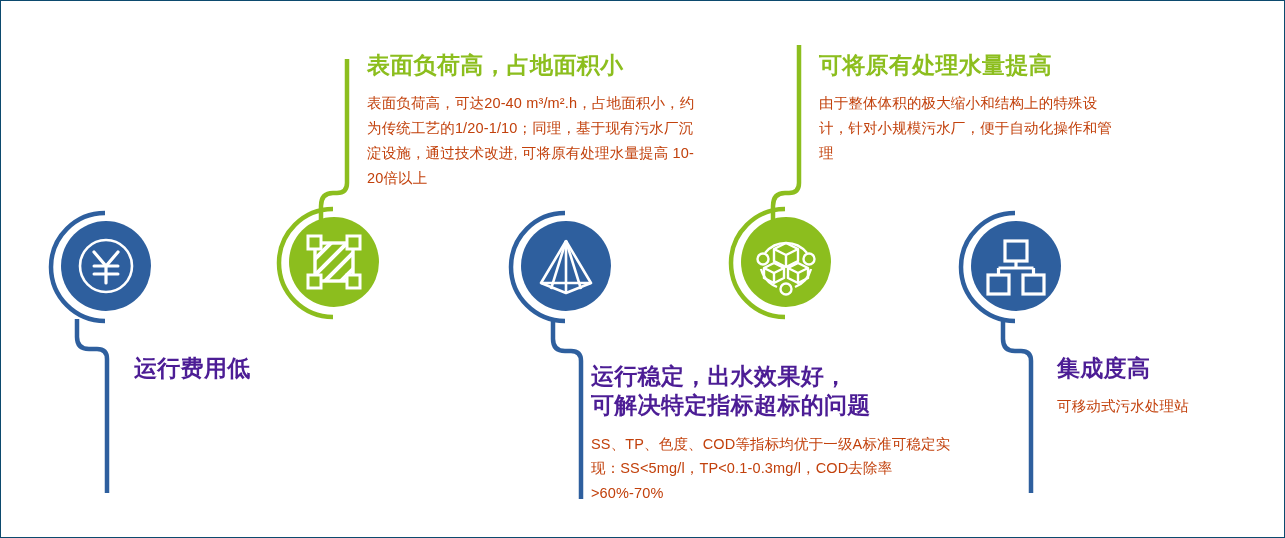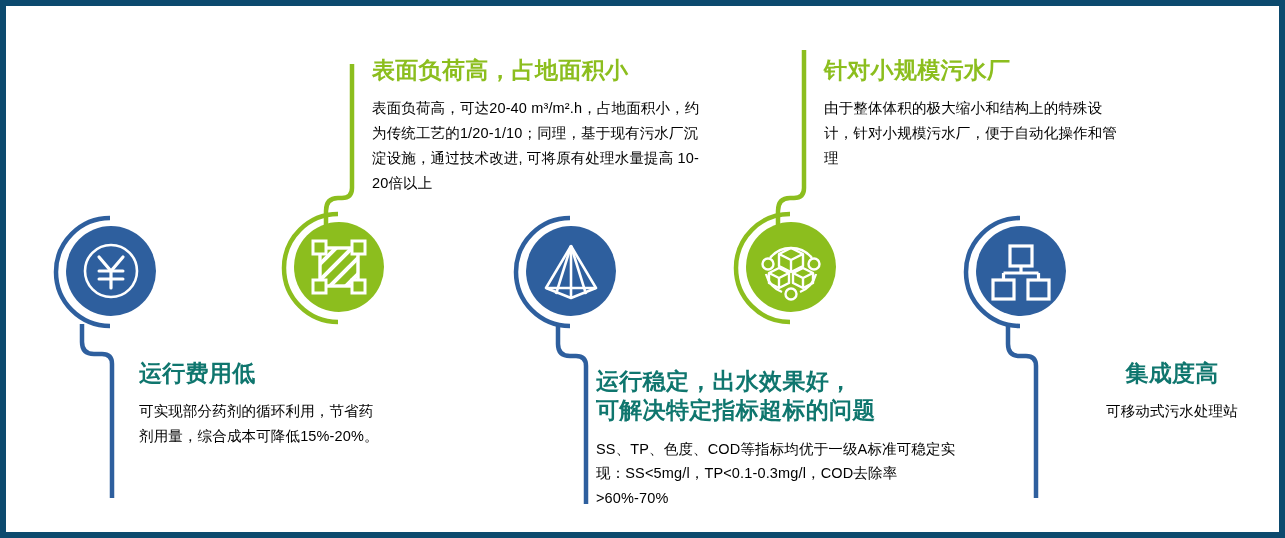--- a/index.html
+++ b/index.html
@@ -8,21 +8,21 @@
     background: #ffffff;
   }
   body {
     font-family: "Liberation Sans", "DejaVu Sans", sans-serif;
   }
   #canvas {
     position: relative;
     width: 1285px;
     height: 538px;
     background: #ffffff;
-    border: 6px solid #0c4a6e;
+    border: 1px solid #0c4a6e;
     box-sizing: border-box;
     overflow: hidden;
   }
   .conn-layer {
     position: absolute;
     left: 0;
     top: 0;
     width: 1285px;
     height: 538px;
     pointer-events: none;
@@ -60,26 +60,26 @@
     position: absolute;
   }
   .block h3 {
     margin: 0 0 11px 0;
     font-size: 23px;
     font-weight: bold;
     line-height: 1.28;
     letter-spacing: 0.3px;
   }
   .block h3.green { color: #8cbe1e; }
-  .block h3.blue  { color: #0f766e; }
+  .block h3.blue  { color: #4c1d95; }
   .block p {
     margin: 0;
     font-size: 14.5px;
     line-height: 1.72;
-    color: #000000;
+    color: #c2410c;
     letter-spacing: 0.15px;
   }
   .block p.wide { line-height: 1.68; }
 </style>
 </head>
 <body>
 
 <div id="canvas">
 
   <svg class="conn-layer" viewBox="0 0 1285 538" xmlns="http://www.w3.org/2000/svg">
@@ -195,33 +195,32 @@
       </g>
     </svg>
   </div>
 
   <div class="block" style="left:366px; top:50px; width:340px;">
     <h3 class="green">表面负荷高，占地面积小</h3>
     <p>表面负荷高，可达20-40 m³/m².h，占地面积小，约为传统工艺的1/20-1/10；同理，基于现有污水厂沉淀设施，通过技术改进, 可将原有处理水量提高 10-20倍以上</p>
   </div>
 
   <div class="block" style="left:818px; top:50px; width:300px;">
-    <h3 class="green">针对小规模污水厂</h3>
+    <h3 class="green">可将原有处理水量提高</h3>
     <p>由于整体体积的极大缩小和结构上的特殊设计，针对小规模污水厂，便于自动化操作和管理</p>
   </div>
 
   <div class="block" style="left:133px; top:353px; width:240px;">
     <h3 class="blue">运行费用低</h3>
-    <p>可实现部分药剂的循环利用，节省药剂用量，综合成本可降低15%-20%。</p>
   </div>
 
   <div class="block" style="left:590px; top:353px; width:360px;margin-top:8px;">
     <h3 class="blue" style="white-space:pre-line;">运行稳定，出水效果好，
 可解决特定指标超标的问题</h3>
     <p class="wide">SS、TP、色度、COD等指标均优于一级A标准可稳定实现：SS&lt;5mg/l，TP&lt;0.1-0.3mg/l，COD去除率&gt;60%-70%</p>
   </div>
 
-  <div class="block" style="left:1056px; top:353px; width:220px;text-align:center;">
+  <div class="block" style="left:1056px; top:353px; width:220px;">
     <h3 class="blue">集成度高</h3>
     <p>可移动式污水处理站</p>
   </div>
 
 </div>
 
 </body></html>

